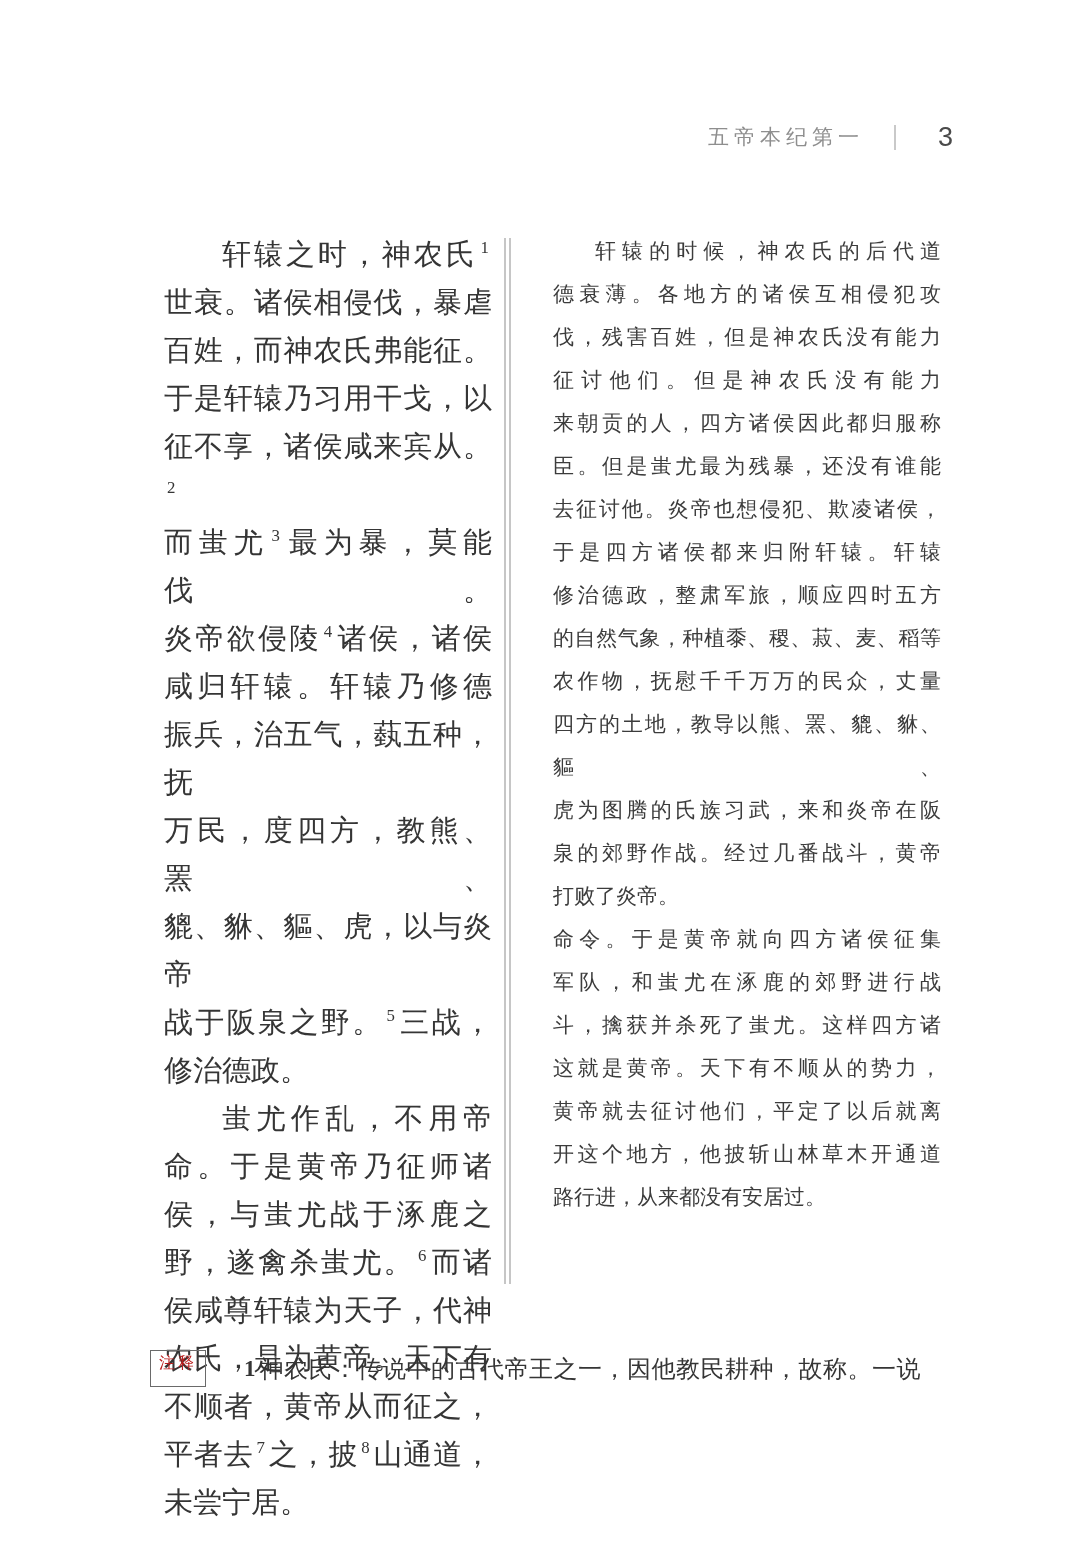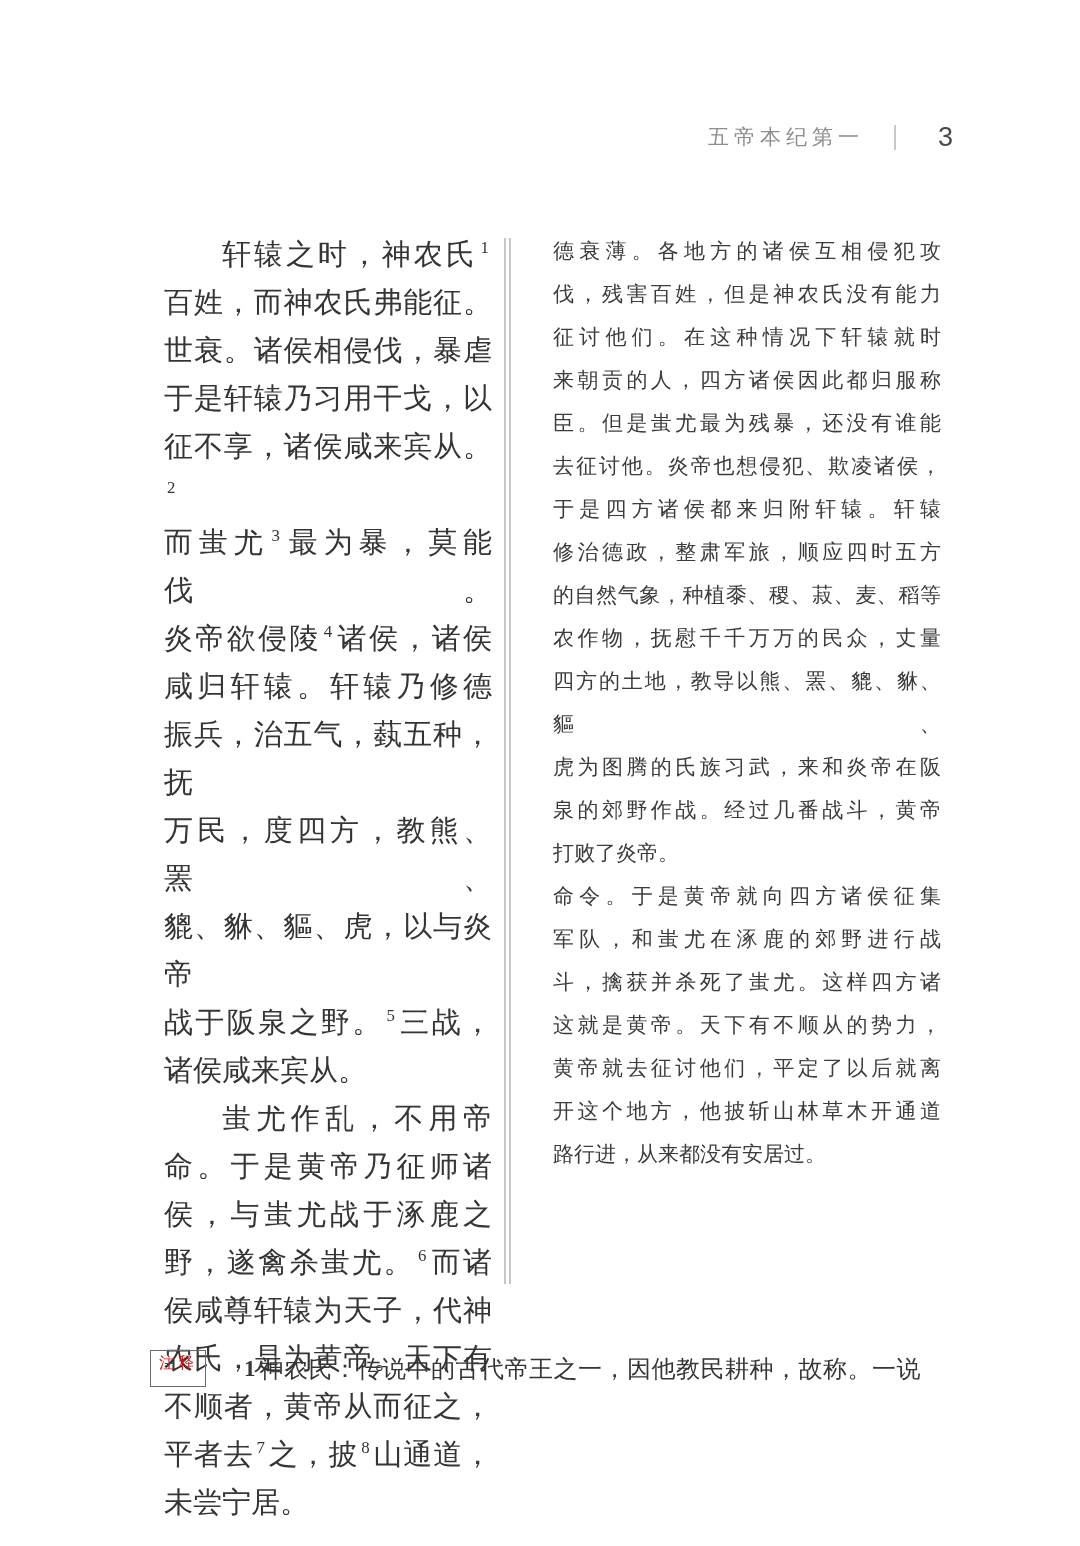--- a/index.html
+++ b/index.html
@@ -126,49 +126,50 @@
 <div class="page">
 
   <div class="header">
     <span class="chapter-title">五帝本纪第一</span>
     <span class="header-bar"></span>
     <span class="page-number">3</span>
   </div>
 
   <div class="col-original">
       <div class="line first">轩辕之时，神农氏<sup>1</sup></div>
+      <div class="line">世衰。诸侯相侵伐，暴虐</div>
       <div class="line">百姓，而神农氏弗能征。</div>
-      <div class="line">世衰。诸侯相侵伐，暴虐</div>
       <div class="line">于是轩辕乃习用干戈，以</div>
       <div class="line">征不享，诸侯咸来宾从。<sup>2</sup></div>
       <div class="line">而蚩尤<sup>3</sup>最为暴，莫能伐。</div>
       <div class="line">炎帝欲侵陵<sup>4</sup>诸侯，诸侯</div>
       <div class="line">咸归轩辕。轩辕乃修德</div>
       <div class="line">振兵，治五气，蓺五种，抚</div>
       <div class="line">万民，度四方，教熊、罴、</div>
       <div class="line">貔、貅、貙、虎，以与炎帝</div>
       <div class="line">战于阪泉之野。<sup>5</sup>三战，</div>
-      <div class="line last">诸侯咸来宾从。</div>
+      <div class="line last">修治德政。</div>
       <div class="line first">蚩尤作乱，不用帝</div>
       <div class="line">命。于是黄帝乃征师诸</div>
       <div class="line">侯，与蚩尤战于涿鹿之</div>
       <div class="line">野，遂禽杀蚩尤。<sup>6</sup>而诸</div>
       <div class="line">侯咸尊轩辕为天子，代神</div>
       <div class="line">农氏，是为黄帝。天下有</div>
       <div class="line">不顺者，黄帝从而征之，</div>
       <div class="line">平者去<sup>7</sup>之，披<sup>8</sup>山通道，</div>
       <div class="line last">未尝宁居。</div>
     </div>
 
   <div class="column-divider"></div>
 
   <div class="col-translation">
+      <div class="line first">轩辕的时候，神农氏的后代道</div>
       <div class="line">德衰薄。各地方的诸侯互相侵犯攻</div>
       <div class="line">伐，残害百姓，但是神农氏没有能力</div>
-      <div class="line">征讨他们。在这种情况下轩辕就时</div>
+      <div class="line">征讨他们。但是神农氏没有能力</div>
       <div class="line">来朝贡的人，四方诸侯因此都归服称</div>
       <div class="line">臣。但是蚩尤最为残暴，还没有谁能</div>
       <div class="line">去征讨他。炎帝也想侵犯、欺凌诸侯，</div>
       <div class="line">于是四方诸侯都来归附轩辕。轩辕</div>
       <div class="line">修治德政，整肃军旅，顺应四时五方</div>
       <div class="line">的自然气象，种植黍、稷、菽、麦、稻等</div>
       <div class="line">农作物，抚慰千千万万的民众，丈量</div>
       <div class="line">四方的土地，教导以熊、罴、貔、貅、貙、</div>
       <div class="line">虎为图腾的氏族习武，来和炎帝在阪</div>
       <div class="line">泉的郊野作战。经过几番战斗，黄帝</div>

